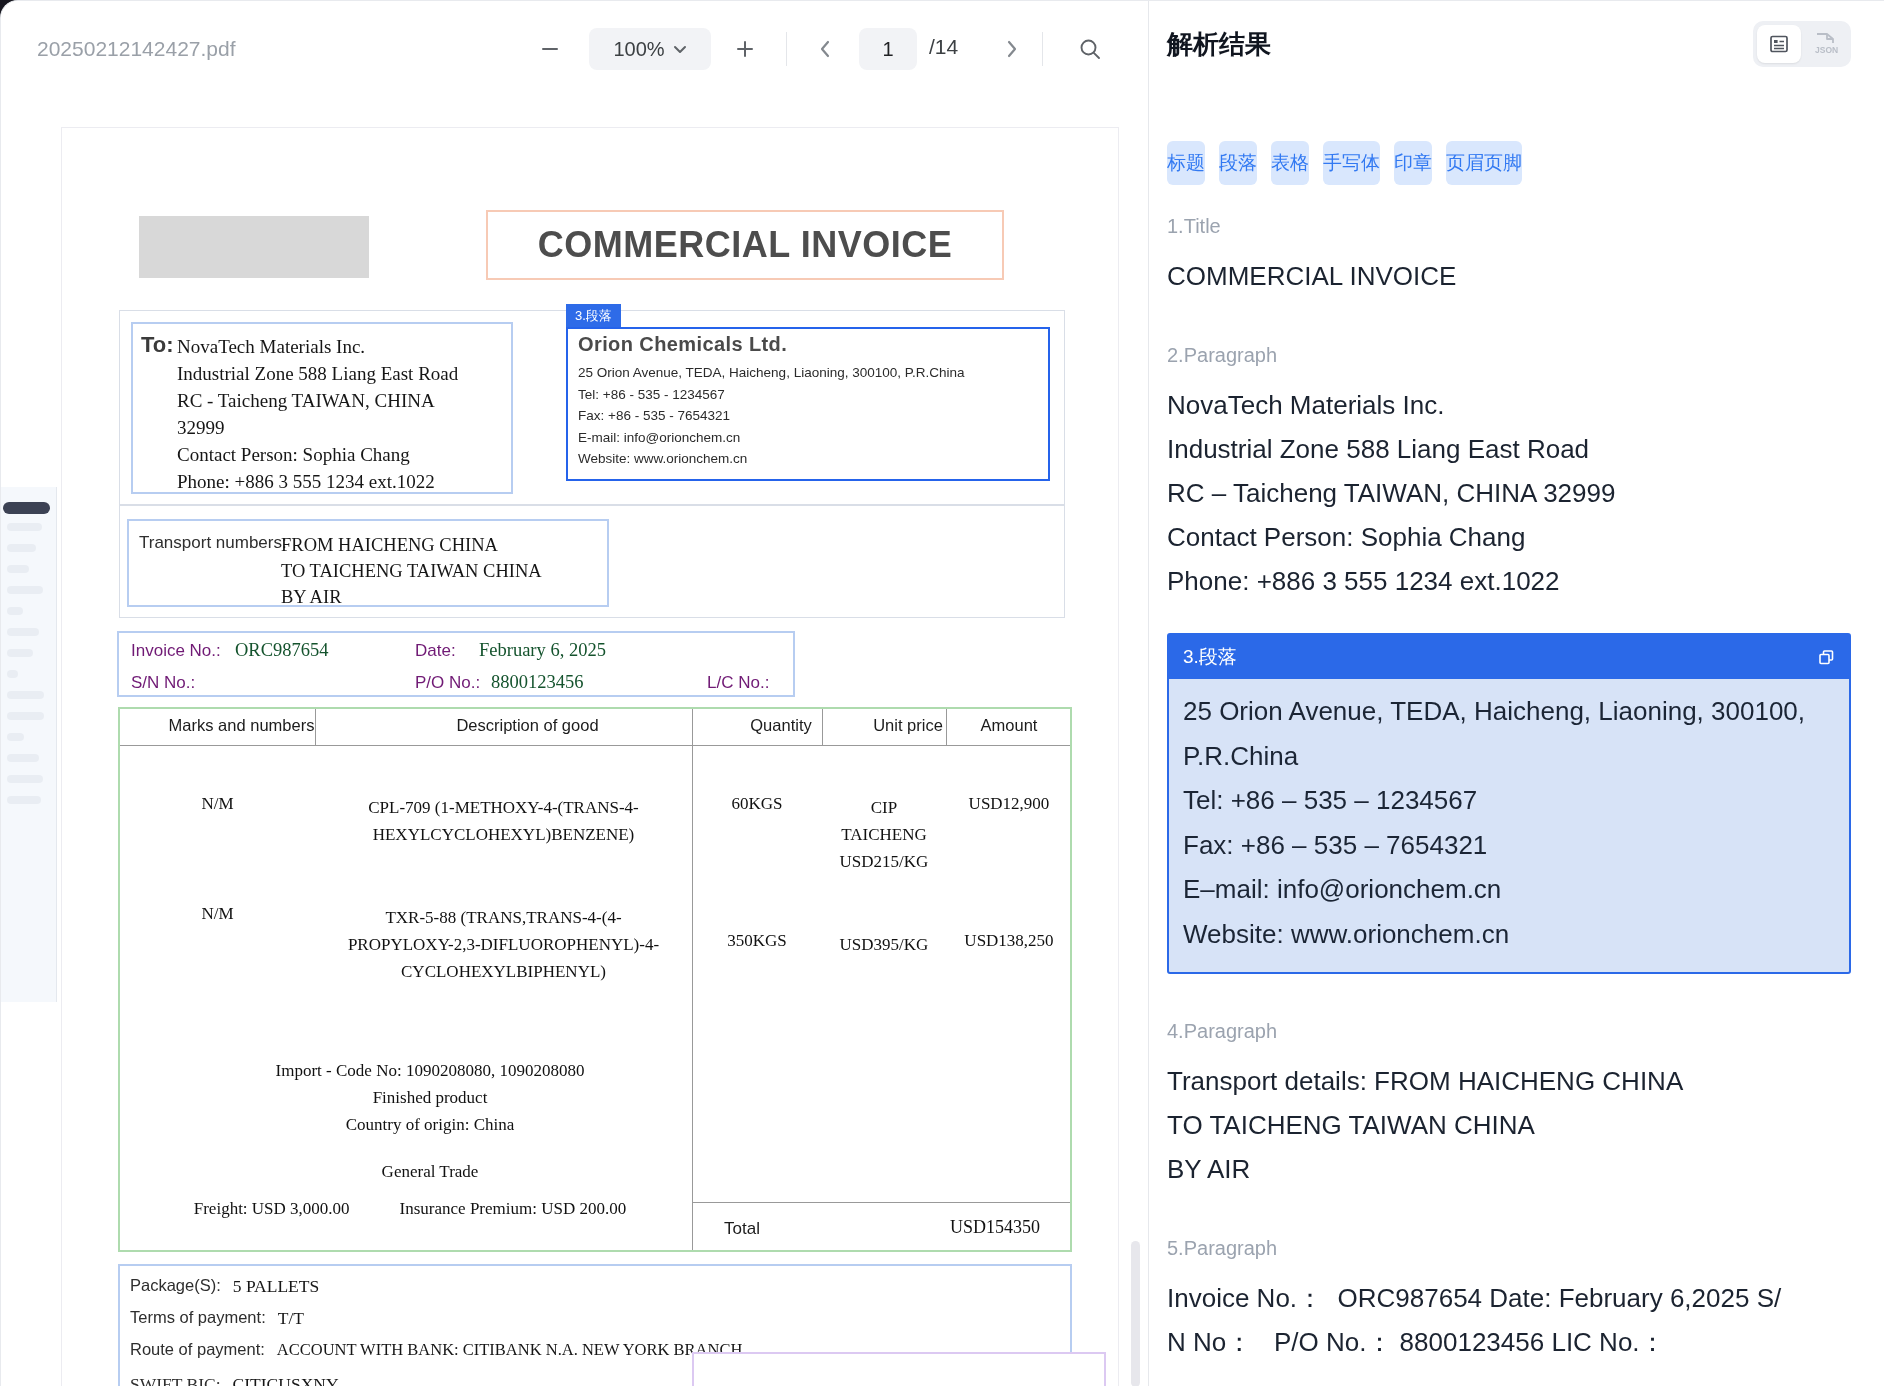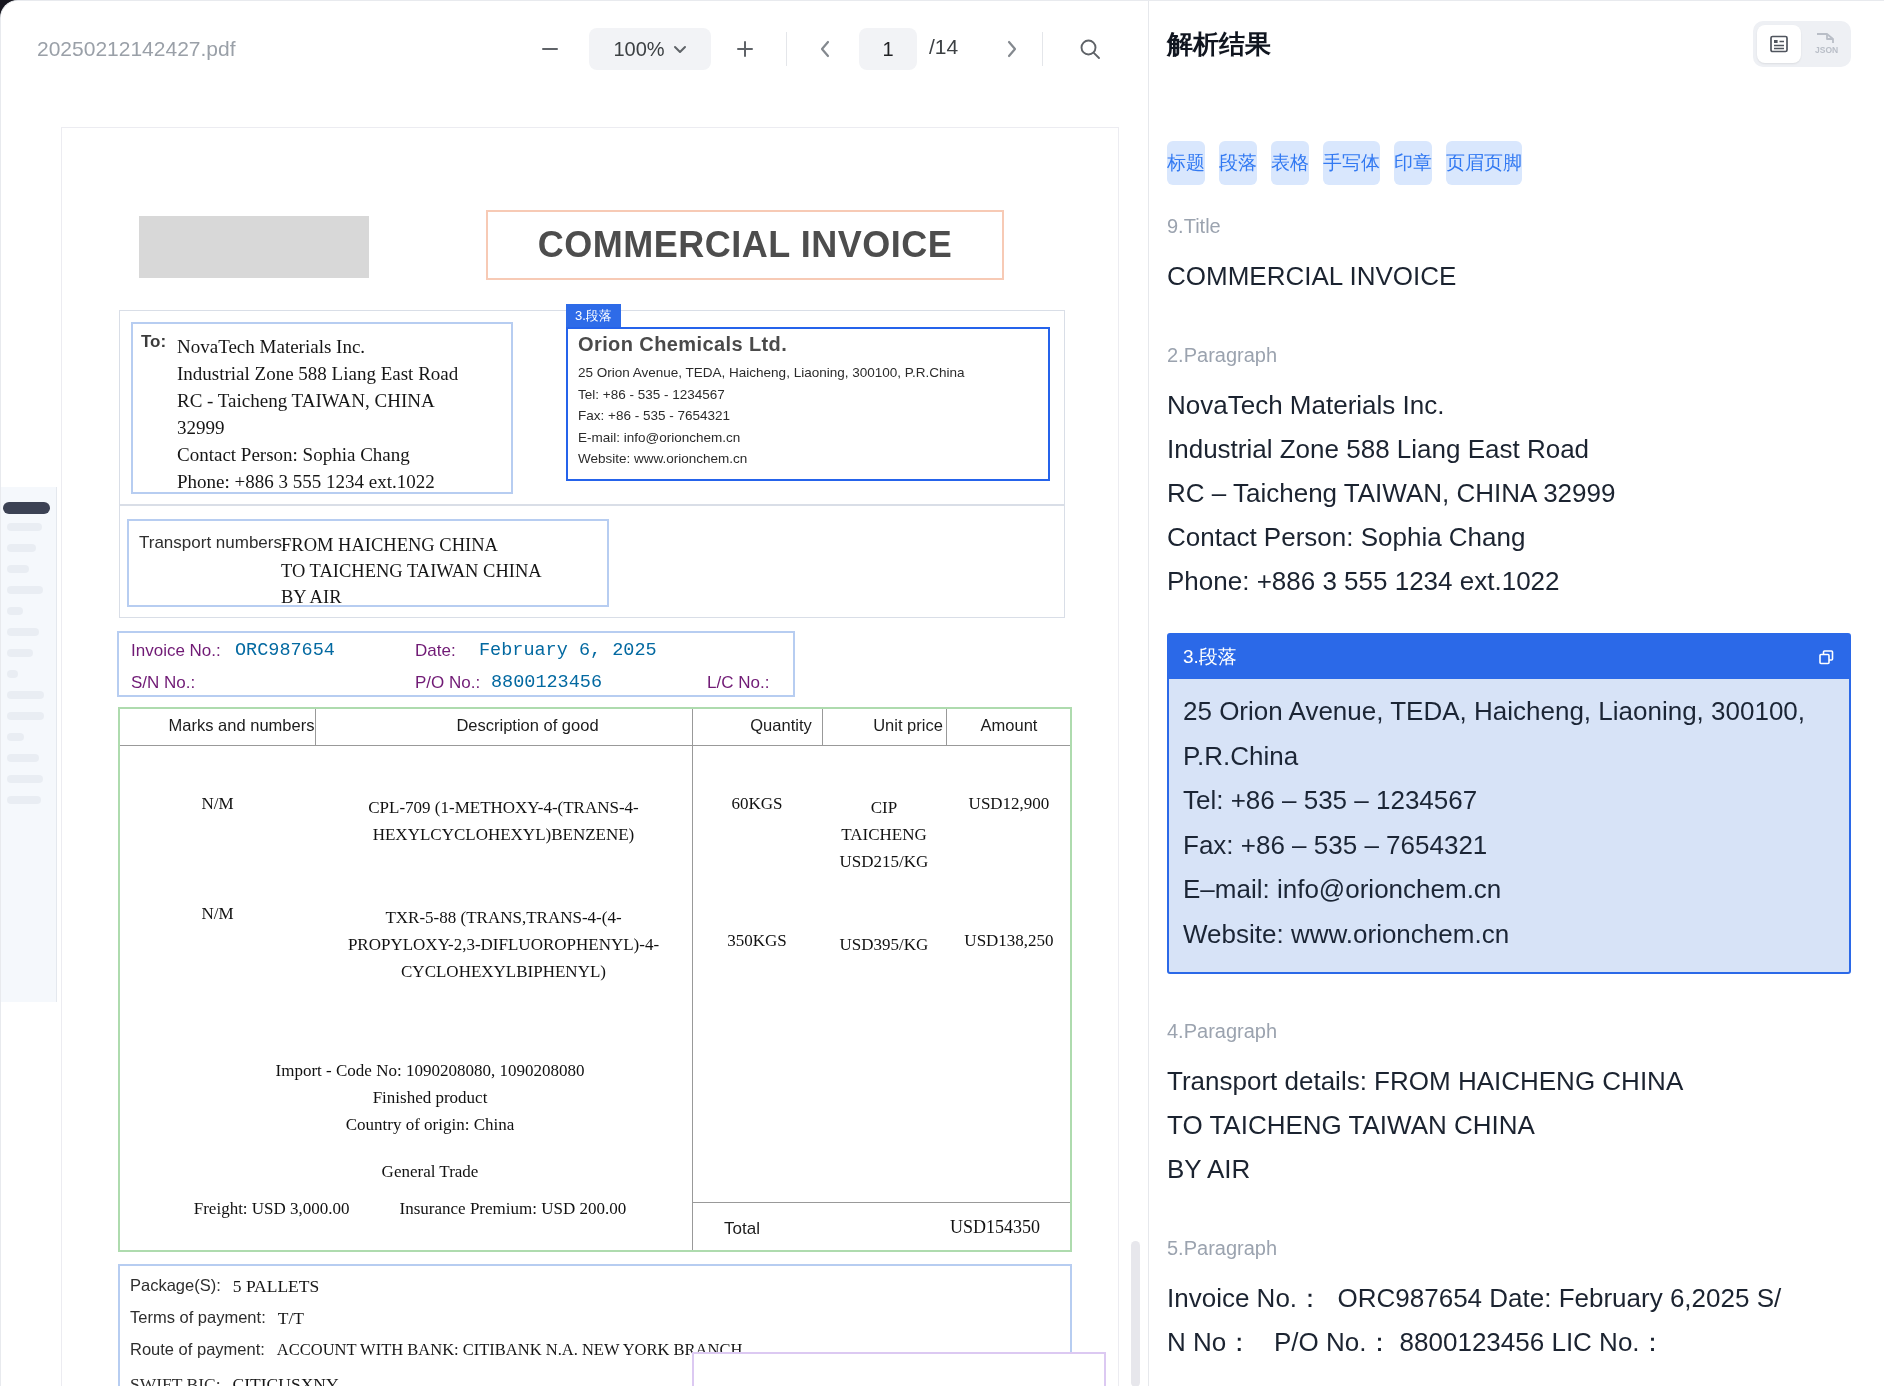--- a/index.html
+++ b/index.html
@@ -27,30 +27,30 @@
   
   .page { position:absolute; left:60px; top:126px; width:1058px; height:1300px; background:#fff; border:1px solid #ececf1; }
   .abs { position:absolute; }
   .serif { font-family:"Liberation Serif", serif; }
   .logo-redact { left:77px; top:88px; width:230px; height:62px; background:#d8d8d8; }
   .title-box { left:424px; top:82px; width:518px; height:70px; border:2px solid #f7cab5;
                display:flex; align-items:center; justify-content:center; }
   .title-text { font-size:36px; font-weight:bold; color:#4d4d4d; letter-spacing:0.5px; }
   .cellbox { border:1px solid #d9dee7; }
   .bluebox { border:2px solid #b7cdf1; }
-  .to-label { left:8px; top:8px; font-size:17px; font-weight:bold; color:#3b3b3b; }
+  .to-label { left:8px; top:8px; font-size:22px; font-weight:bold; color:#3b3b3b; }
   .to-lines { left:44px; top:9px; font-size:19px; line-height:27px; color:#161616; }
   .seller-tag { left:504px; top:176px; height:23px; padding:0 9px; background:#2e6be8; color:#fff; font-size:13px; line-height:23px; }
   .seller-box { left:504px; top:199px; width:484px; height:154px; border:2px solid #2563eb; background:#fff; }
   .seller-name { left:10px; top:4px; font-size:20px; font-weight:bold; color:#4a4a4a; letter-spacing:0.4px; }
   .seller-lines { left:10px; top:33px; font-size:13.5px; line-height:21.5px; color:#2b2b2b; }
   .transport-label { left:10px; top:12px; font-size:17px; color:#2f2f2f; }
   .transport-lines { left:152px; top:11px; font-size:18.5px; line-height:26px; color:#161616; }
   .inv-label { font-size:17px; color:#701a75; }
-  .inv-val { font-size:18.5px; color:#0369a1;font-family:Liberation Mono, monospace; }
+  .inv-val { font-size:18.5px; color:#14532d; }
 
   
   .inv-table { left:56px; top:579px; width:954px; height:545px; border:2px solid #aedbae; }
   .th-line { position:absolute; background:#999; }
   .th-cell { position:absolute; top:7px; text-align:center; font-size:16.5px; color:#1c1c1c;margin-left:24px; }
   .td { position:absolute; text-align:center; font-size:17px; color:#111; }
   .notes { position:absolute; left:40px; width:540px; text-align:center; font-size:17px; color:#111; }
   .freight-row { position:absolute; left:10px; top:490px; width:560px; display:flex; justify-content:center; gap:50px;
                  font-size:17px; color:#111; }
   .total-label { position:absolute; left:604px; top:510px; font-size:17px; color:#1c1c1c; }
@@ -318,21 +318,21 @@
         <span class="chip">标题</span>
         <span class="chip">段落</span>
         <span class="chip">表格</span>
         <span class="chip">手写体</span>
         <span class="chip">印章</span>
         <span class="chip">页眉页脚</span>
       </div>
 
     <div id="sections">
         <div class="section">
-          <div class="sec-label">9.Title</div>
+          <div class="sec-label">1.Title</div>
           <div class="sec-content"><div>COMMERCIAL INVOICE</div></div>
         </div>
         <div class="section">
           <div class="sec-label">2.Paragraph</div>
           <div class="sec-content"><div>NovaTech Materials Inc.</div><div>Industrial Zone 588 Liang East Road</div><div>RC – Taicheng TAIWAN, CHINA 32999</div><div>Contact Person: Sophia Chang</div><div>Phone: +886 3 555 1234 ext.1022</div></div>
         </div>
         <div class="hl-card">
           <div class="hl-head">
             <span>3.段落</span>
             <svg width="17" height="17" viewBox="0 0 17 17">

